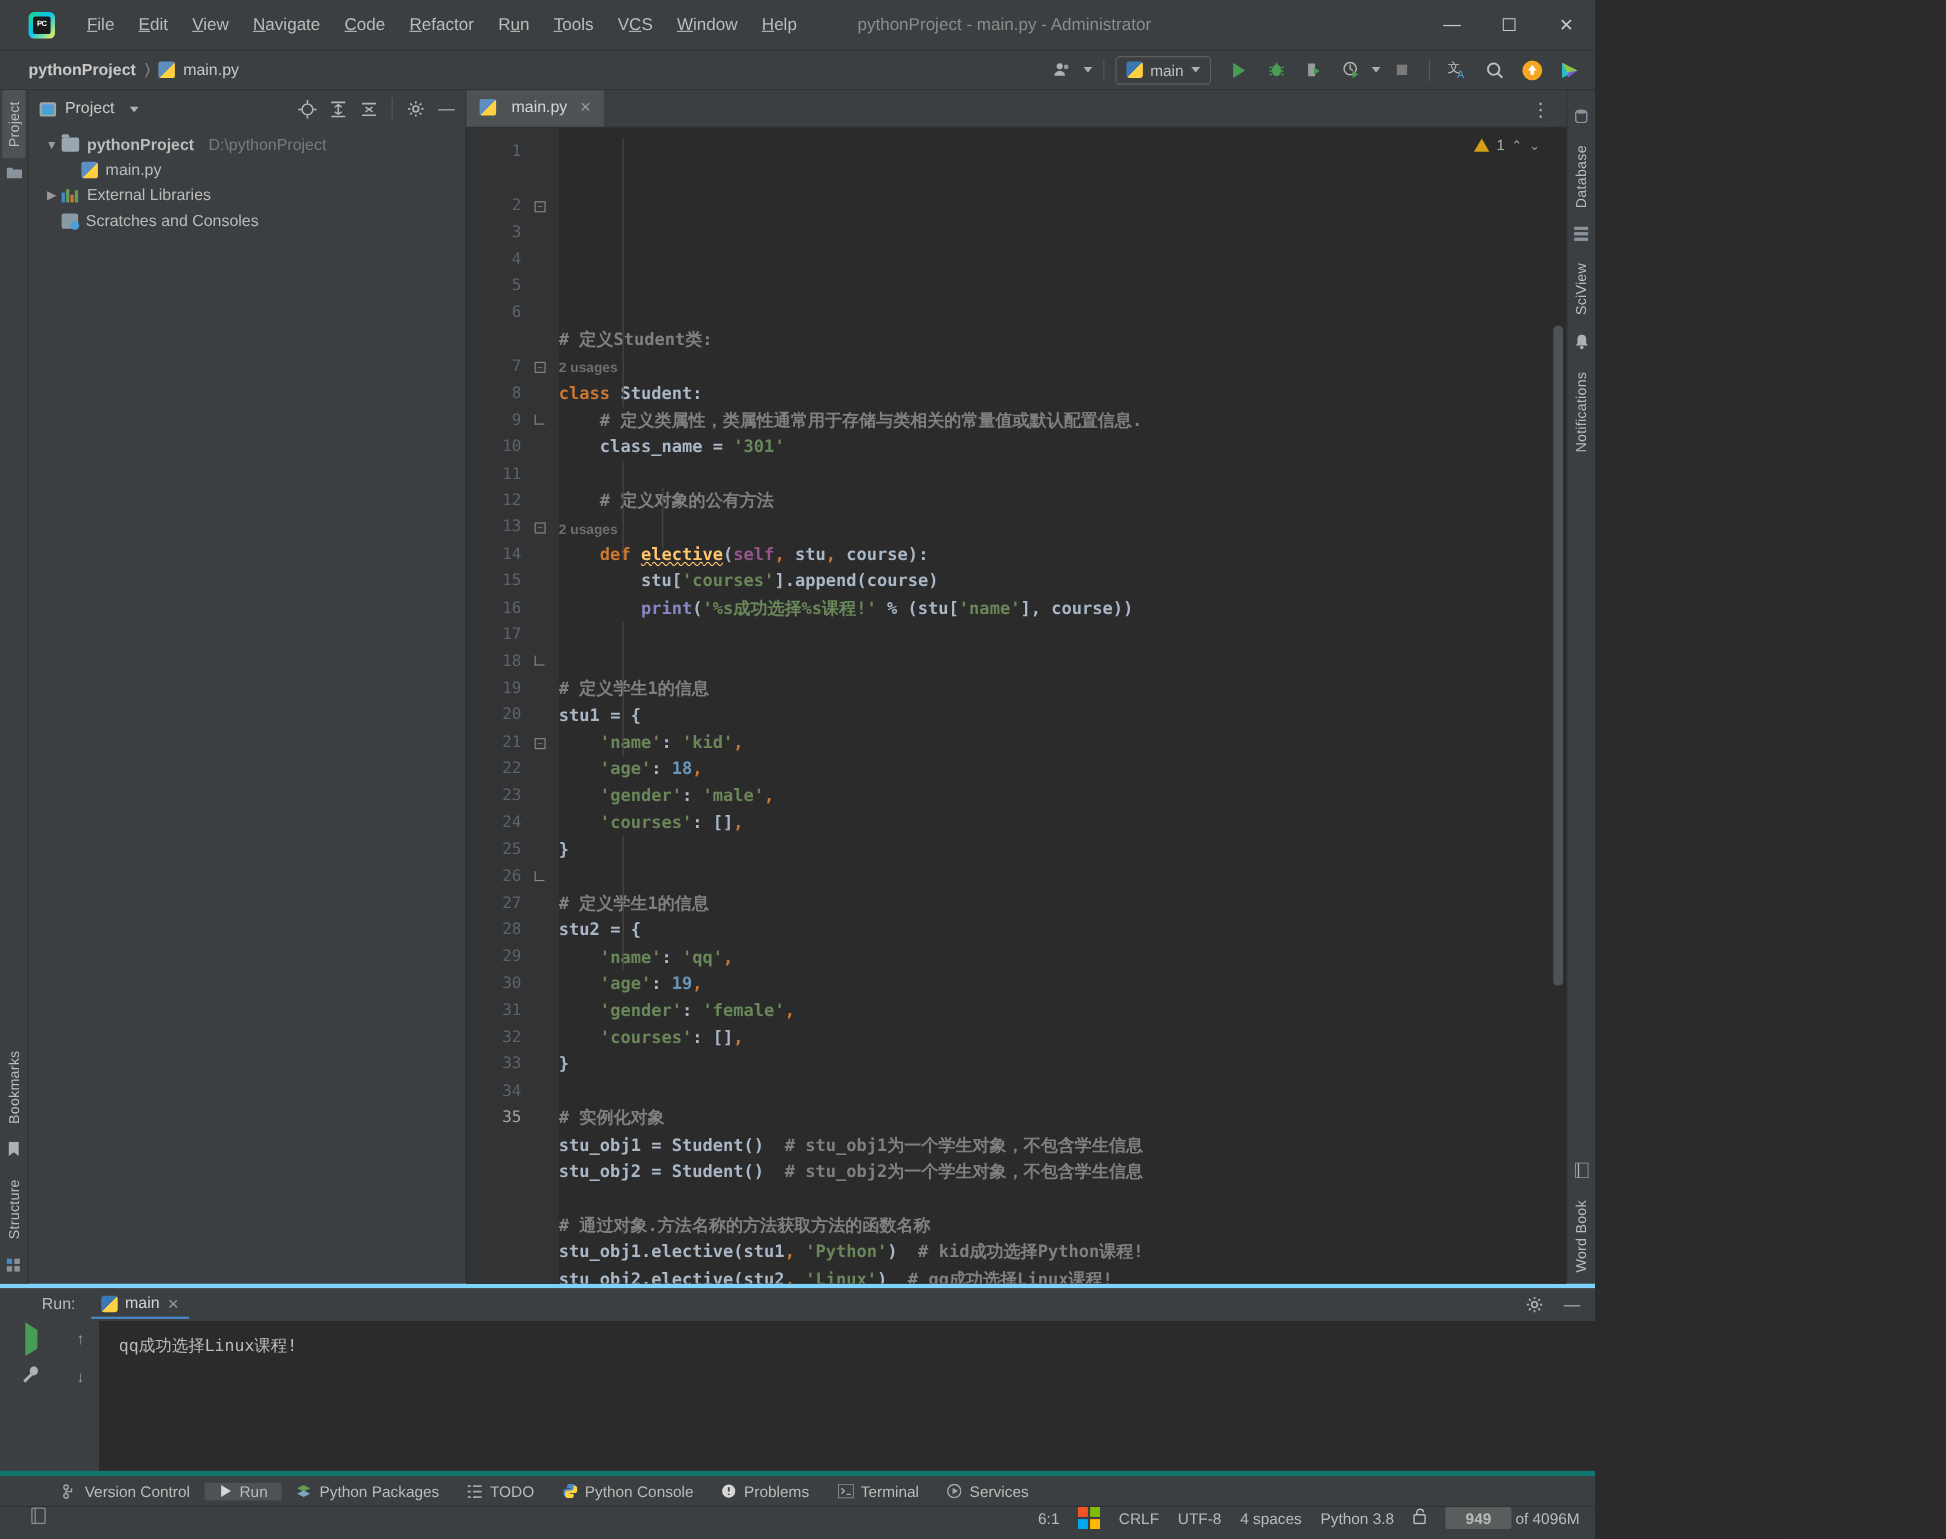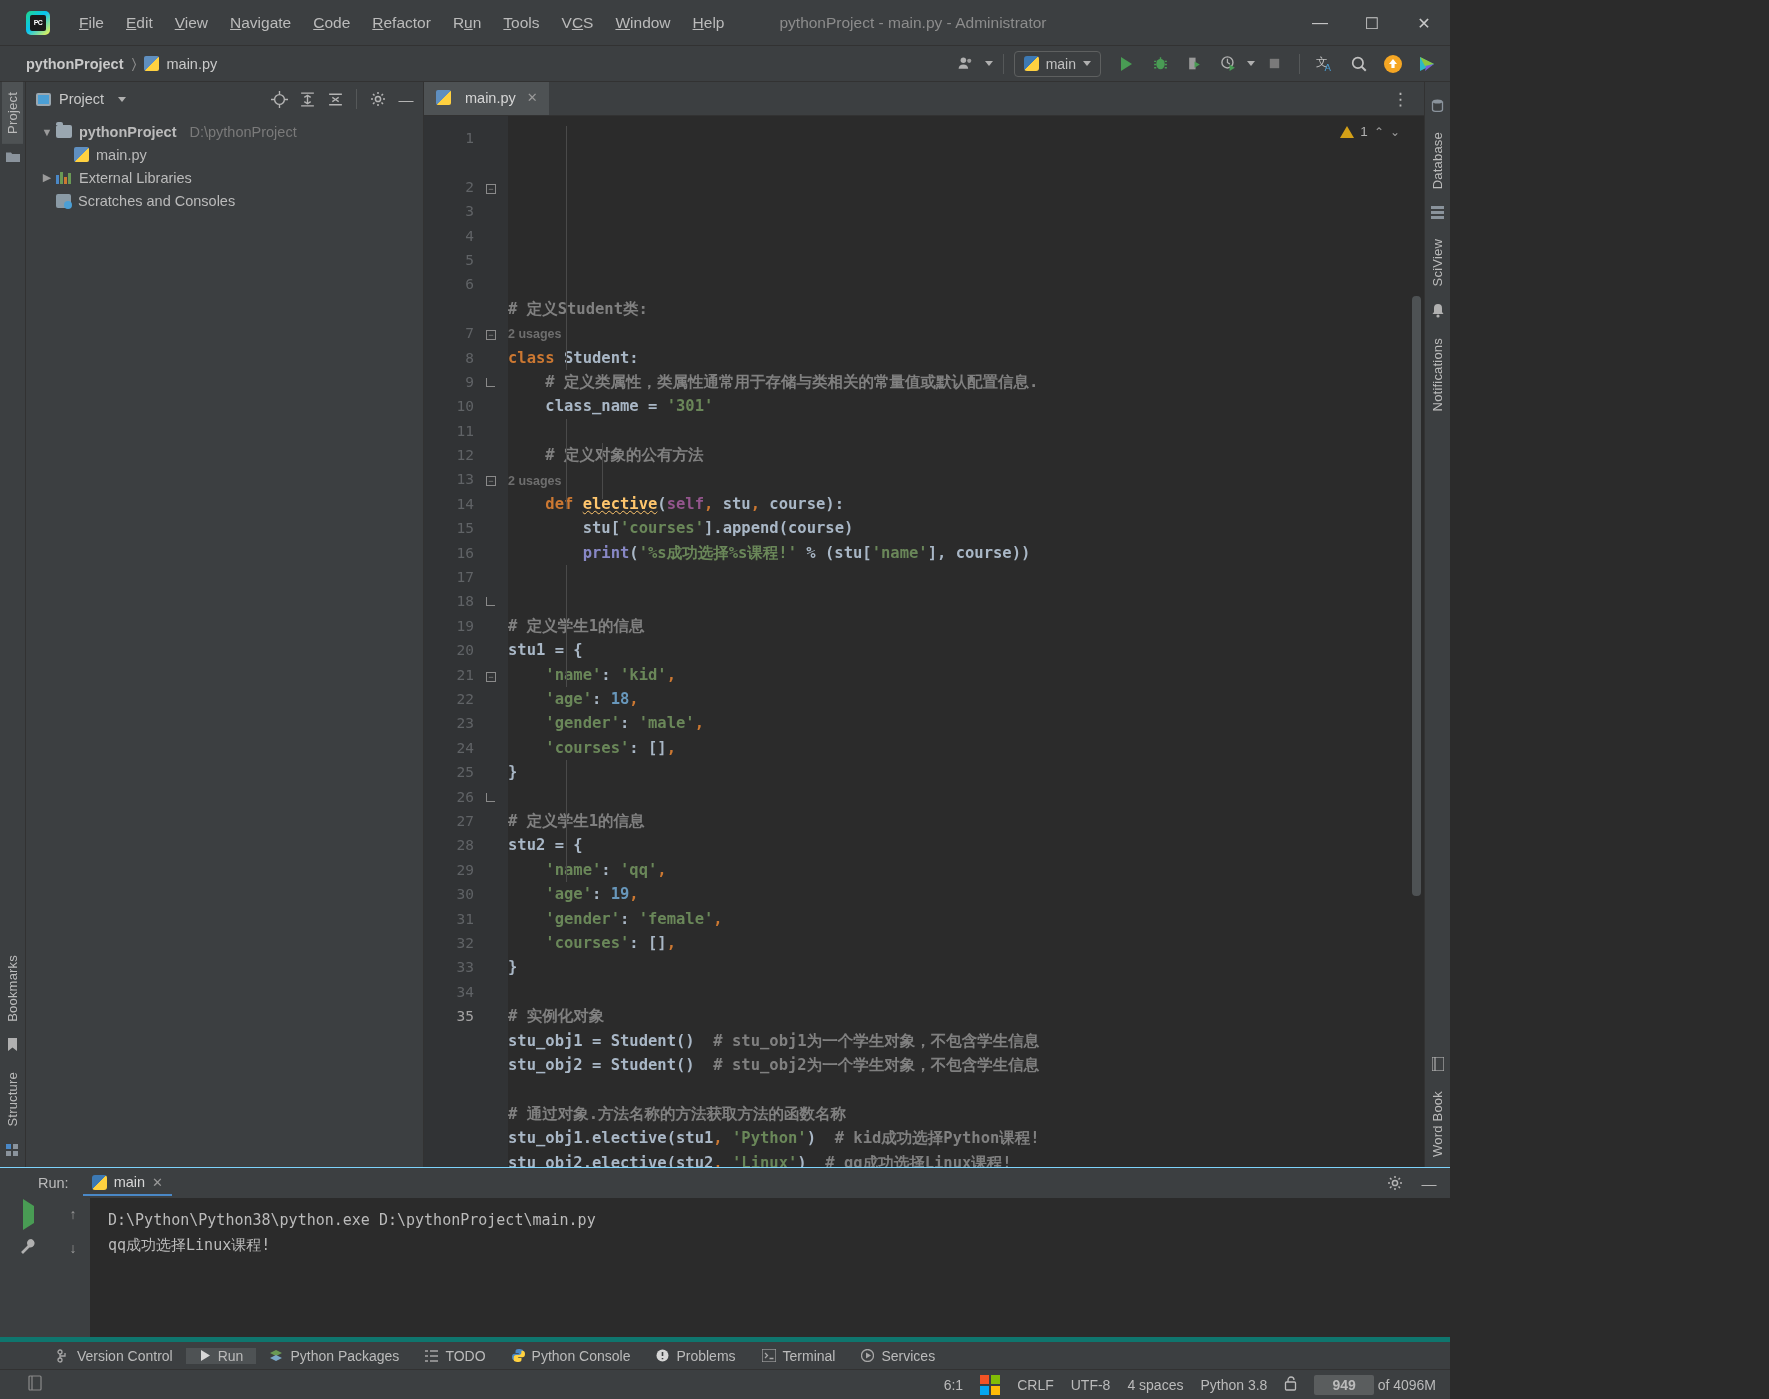--- a/index.html
+++ b/index.html
@@ -167,21 +167,21 @@
   .warn-tri { width:0;height:0;border-left:7px solid transparent;border-right:7px solid transparent;border-bottom:12px solid #d4a017; position:relative;}
   .chev { color: #9a9a9a; font-size: 12px; }
 
   
   .rightstrip {
     width: 26px; background: #3c3f41; border-left: 1px solid #323232;
     display: flex; flex-direction: column; align-items: center; flex: 0 0 26px; padding-top: 10px;
   }
 
   
-  .runpanel { height: 170px; background: #3c3f41; border-top: 1px solid #7dd3fc; display: flex; flex-direction: column; flex: 0 0 170px; }
+  .runpanel { height: 170px; background: #3c3f41; border-top: 4px solid #7dd3fc; display: flex; flex-direction: column; flex: 0 0 170px; }
   .runhdr { height: 30px; display: flex; align-items: center; padding-left: 38px; position: relative; }
   .run-label { color: #bbbbbb; font-size: 14.5px; margin-right: 14px; }
   .run-tab {
     display: flex; align-items: center; gap: 7px; padding: 4px 9px; color: #d6d6d6; font-size: 14.5px;
     border-bottom: 2px solid #4a88c7;
   }
   .run-tab .x { color: #999; font-size: 13px; }
   .runhdr-right { position: absolute; right: 8px; display: flex; align-items: center; gap: 8px; }
   .runbody { flex: 1 1 auto; display: flex; min-height: 0; }
   .run-toolbar { width: 56px; flex: 0 0 56px; display: flex; flex-direction: column; align-items: center; padding-top: 8px; gap: 14px; }
@@ -197,21 +197,21 @@
     height: 32px; background: #3c3f41; border-top: 5px solid #0f766e; display: flex; align-items: center;
     padding-left: 44px; flex: 0 0 32px;
   }
   .twitem { display: flex; align-items: center; gap: 7px; padding: 0 13px; color: #bbbbbb; font-size: 14px; }
   .twitem.active { background: #4e5254; }
   .tw-ic { color: #a6a6a6; font-size: 13px; display: flex; align-items: center; }
 
   
   .statusbar {
     height: 30px; background: #3c3f41; border-top: 1px solid #323232;
-    display: flex; align-items: center; position: relative; flex: 0 0 30px;
+    display: flex; align-items: flex-start; position: relative; flex: 0 0 30px;
   }
   .sb-left { margin-left: 28px; color: #a8a8a8; font-size: 13px; }
   .sb-right { position: absolute; right: 14px; display: flex; align-items: center; gap: 17px; color: #bbbbbb; font-size: 14px; }
   .ms-logo { display: grid; grid-template-columns: 9px 9px; grid-template-rows: 9px 9px; gap: 2px; }
   .ms-logo i { display: block; }
   .mem { background: #5a5d5e; padding: 2px 18px; border-radius: 2px; font-weight: bold; }
   .lockic { color: #bbb; font-size: 14px; }
 </style>
 </head>
 <body>
@@ -579,21 +579,20 @@
           <svg width="17" height="17" viewBox="0 0 16 16">
               <path d="M10.5 1a4 4 0 00-3.4 6.1L1 13.2 2.8 15l6.1-6.1A4 4 0 1010.5 1z" fill="#b0b0b0"></path>
             </svg>
         </div>
       </div>
       <div class="run-toolbar2">
         <div>↑</div>
         <div>↓</div>
       </div>
       <div class="console" id="console">
-          <div class="cl">D:\Python\Python38\python.exe D:\pythonProject\main.py</div>
           <div class="cl">qq成功选择Linux课程!</div>
         </div>
     </div>
   </div>
 
   <div class="twbar" id="twbar">
       <div class="twitem">
         <span class="tw-ic">
           <svg width="13" height="14" viewBox="0 0 13 14">
             <circle cx="3" cy="3" r="2" fill="none" stroke="#a6a6a6" stroke-width="1.3"></circle>

